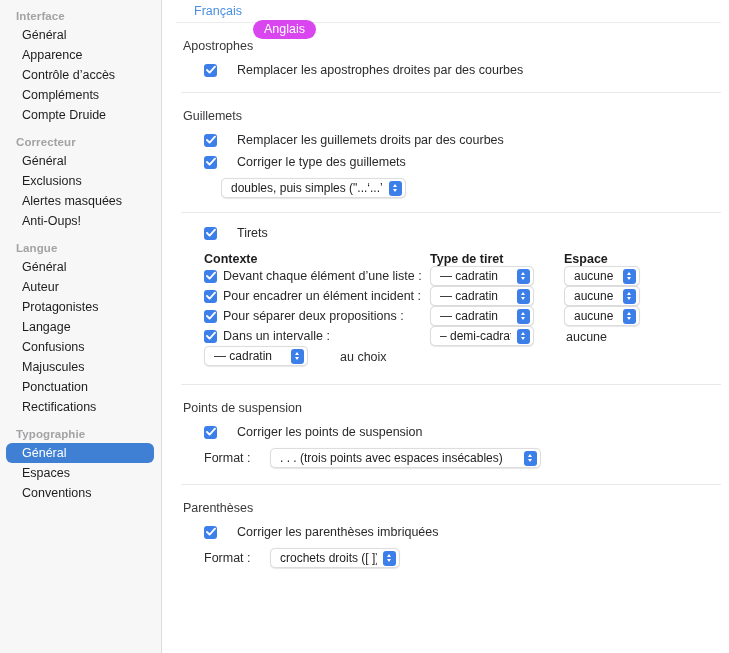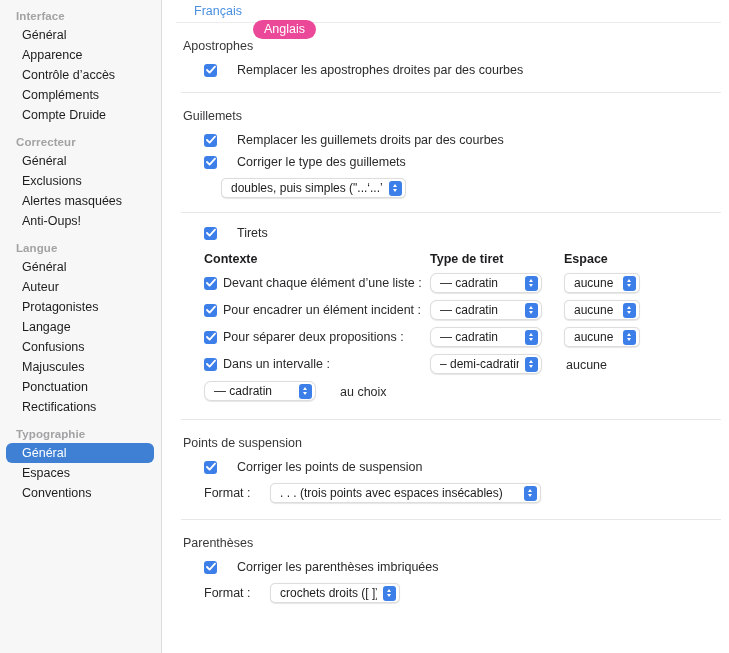--- a/index.html
+++ b/index.html
@@ -80,21 +80,21 @@
   }
   .tab {
     font-size: 12.5px;
     color: #4a8fe0;
     padding: 2px 11px 3px 11px;
     border-radius: 11px;
     line-height: 14px;
     white-space: nowrap;
   }
   .tab.active {
-    background: #ec4899;
+    background: #d946ef;
     color: #ffffff;
     margin-top: 36px;
   }
 
   .tabbar-rule {
     height: 1px;
     background: #ececec;
     margin-left: 14px;
     margin-right: 8px;
   }
@@ -196,38 +196,38 @@
     color: #1d1d1f;
   }
   .col-ctx   { width: 226px; }
   .col-type  { width: 134px; }
   .col-space { width: 100px; }
 
   .tirets-row {
     display: flex;
     align-items: center;
     margin-left: 42px;
-    margin-top: 7px;
+    margin-top: 0;
   }
   .tirets-row .cell-ctx {
     width: 226px;
     display: flex;
     align-items: center;
     gap: 6px;
   }
   .tirets-row .cell-type { width: 134px; }
   .tirets-row .cell-space { width: 100px; }
 
   .plain-space {
     font-size: 12.5px;
     color: #2a2a2c;
     padding-left: 2px;
   }
 
-  .pop-type  { width: 112px; border-radius: 7px; }
+  .pop-type  { width: 104px; }
   .pop-space { width: 76px; }
 
   .fmt-row {
     display: flex;
     align-items: center;
     margin-left: 42px;
     margin-top: 8px;
   }
   .fmt-label {
     font-size: 12.5px;

